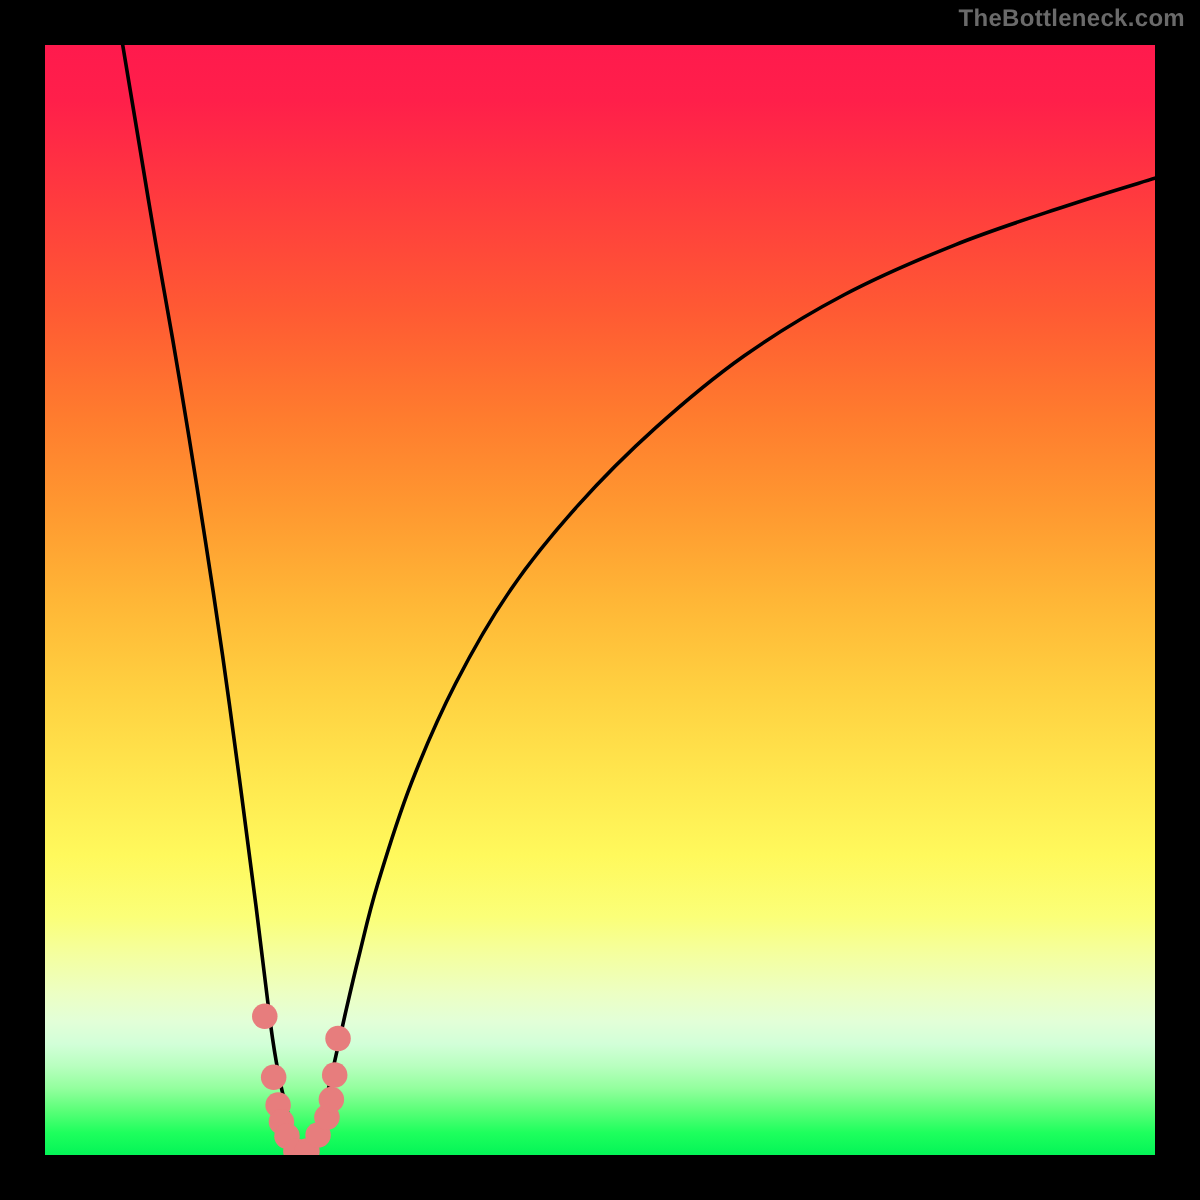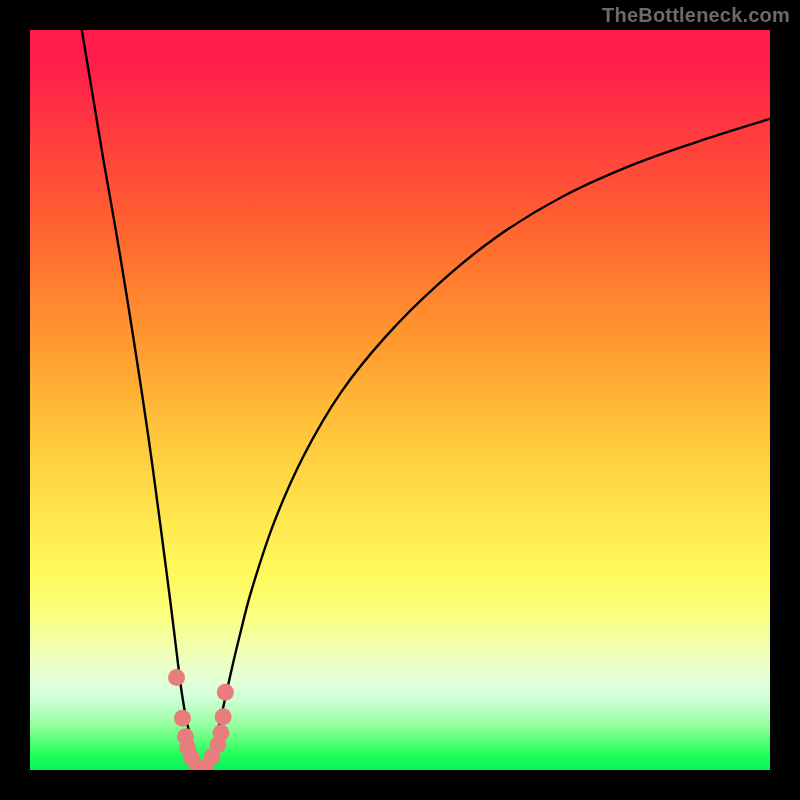--- a/index.html
+++ b/index.html
@@ -56,21 +56,21 @@
     position: absolute;
     left: 0; top: 0;
     width: 100%; height: 100%;
     pointer-events: none;
   }
   .watermark {
     position: absolute;
     top: 4px;
     right: 10px;
     font-family: Arial, Helvetica, sans-serif;
-    font-size: 20px;
+    font-size: 16px;
     font-weight: 600;
     color: #6a6a6a;
     letter-spacing: 0.2px;
     user-select: none;
   }
 </style>
 </head>
 <body>
 
 <div class="frame">

